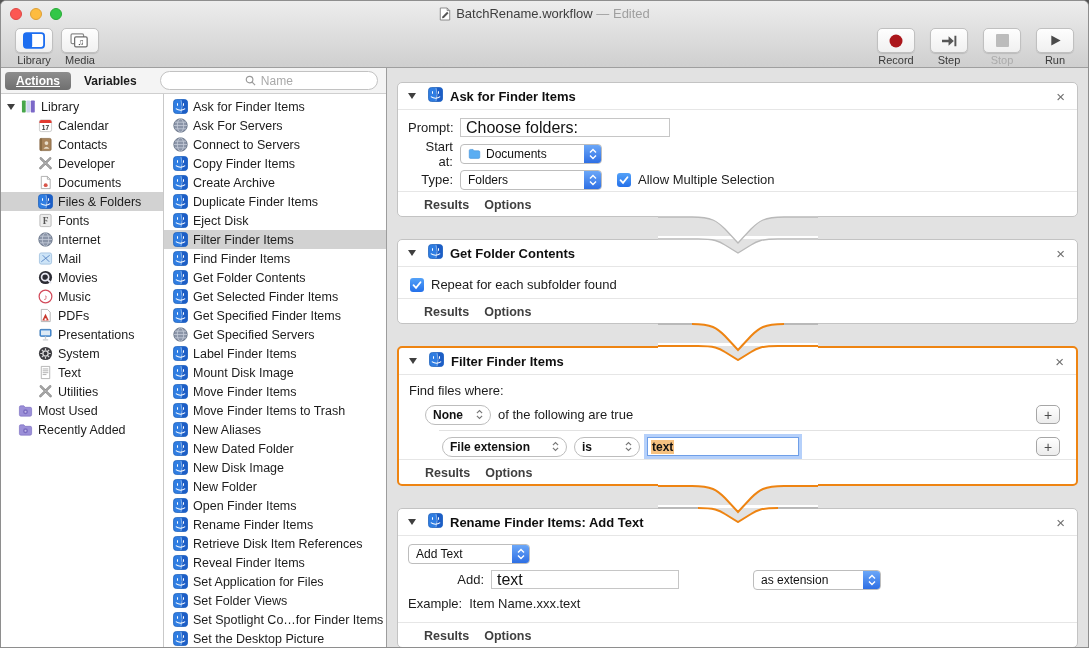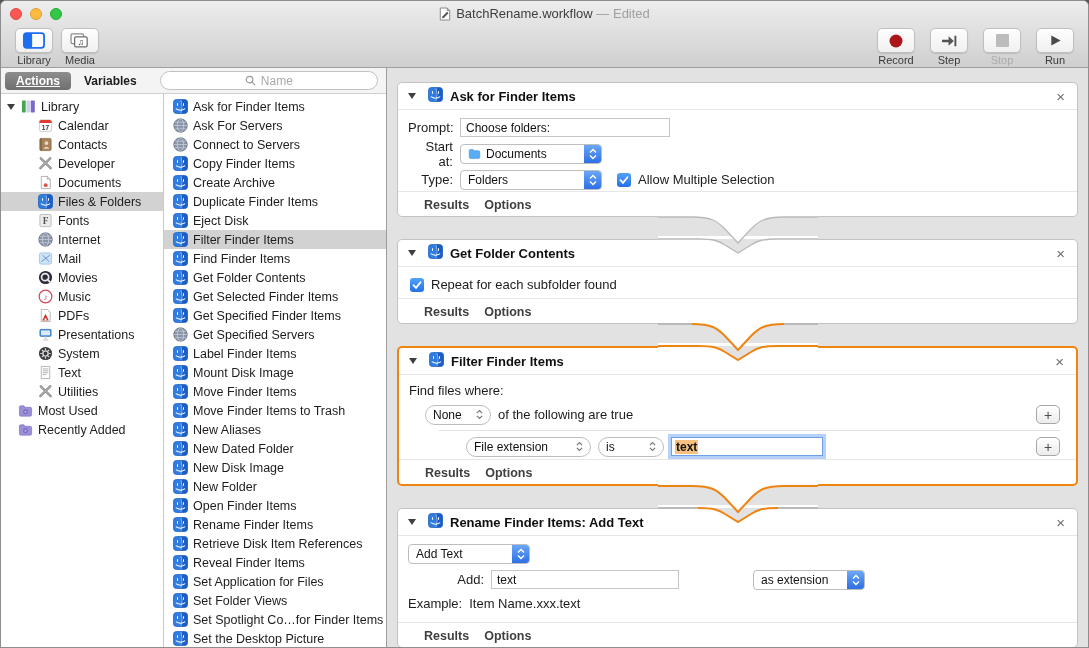--- a/index.html
+++ b/index.html
@@ -41,24 +41,24 @@
   
   .workflow{flex:1;background:#e2e2e2;padding:14px 10px 0 10px;overflow:hidden;}
   .card{background:#fff;border:1px solid #c3c3c3;border-radius:5px;position:relative;z-index:1;}
   .card.selected{border:2px solid #ee8412;}
   .card-header{display:flex;align-items:center;height:27px;padding:0 12px 0 10px;border-bottom:1px solid #e6e6e6;gap:7px;}
   .card-title{font-weight:bold;font-size:13px;color:#0f0f0f;}
   .card-close{margin-left:auto;color:#6f6f6f;font-size:15px;line-height:1;}
   .card-body{padding:7px 16px 6px 10px;display:flex;flex-direction:column;gap:5px;font-size:13px;color:#1c1c1c;}
   .frow{display:flex;align-items:center;gap:7px;min-height:21px;}
   .flabel{width:45px;text-align:right;flex:0 0 auto;}
-  .tinput{height:19px;border:1px solid #c6c6c6;background:#fff;font-size:12px;padding:0 5px;display:flex;align-items:center;color:#111;}
+  .tinput{height:19px;border:1px solid #c6c6c6;background:#fff;font-size:16px;padding:0 5px;display:flex;align-items:center;color:#111;}
   .popup{height:20px;border:1px solid #bdbdbd;border-radius:4px;background:#fff;display:inline-flex;align-items:center;font-size:12px;color:#111;padding-left:7px;overflow:hidden;}
   .popup .cap{width:17px;align-self:stretch;margin-left:auto;background:linear-gradient(#6ba7f8,#2e6fe4);display:flex;align-items:center;justify-content:center;}
-  .popup.small{border-radius:10px;height:20px;padding:0 7px;gap:8px;}
+  .popup.small{border-radius:10px;height:20px;padding:0 7px;gap:8px;font-weight:bold;}
   .cb{width:14px;height:14px;border-radius:3px;background:linear-gradient(#54a2f8,#2470ea);display:inline-flex;align-items:center;justify-content:center;flex:0 0 14px;}
   .plus{margin-left:auto;width:24px;height:19px;border:1px solid #a6a6a6;border-radius:5px;background:linear-gradient(#ffffff,#ececec);display:flex;align-items:center;justify-content:center;font-size:14px;color:#4c4c4c;}
   .card-footer{border-top:1px solid #e6e6e6;height:26px;display:flex;align-items:center;padding:0 26px;gap:15px;font-size:12.5px;font-weight:bold;color:#3f3f3f;}
   .connector{height:22px;position:relative;z-index:3;}
   .connector svg{position:absolute;left:50%;margin-left:-80px;top:-5px;}
   .rule-divider{border-top:1px solid #e2e2e2;margin-left:30px;}
   .sel-input{display:flex;align-items:center;width:152px;height:19px;border:1px solid #6f9fe8;box-shadow:0 0 0 3px rgba(120,170,245,.55);background:#fff;padding:0 3px;font-size:12px;font-weight:bold;color:#111;}
   .sel-input .sel{background:#f6c180;padding:0 1px;}
   .muted-gap{width:60px;}
 </style>
@@ -825,21 +825,21 @@
                     <path d="M1 4.4 L4 1.4 L7 4.4" stroke="#777" stroke-width="1.3" fill="none"></path>
                     <path d="M1 7.6 L4 10.6 L7 7.6" stroke="#777" stroke-width="1.3" fill="none"></path>
                   </svg>
                 </span>
             </span>
             <span>of the following are true</span>
             <span class="plus">+</span>
           </div>
           <div class="rule-divider"></div>
           <div class="frow" style="margin-left:33px;">
-            <span class="popup small" style="width:125px;margin-left:24px;">
+            <span class="popup small" style="width:125px;">
               <span>File extension</span>
               <span style="margin-left:auto;display:flex;">
                   <svg width="7" height="11" viewBox="0 0 8 12">
                     <path d="M1 4.4 L4 1.4 L7 4.4" stroke="#777" stroke-width="1.3" fill="none"></path>
                     <path d="M1 7.6 L4 10.6 L7 7.6" stroke="#777" stroke-width="1.3" fill="none"></path>
                   </svg>
                 </span>
             </span>
             <span class="popup small" style="width:66px;">
               <span>is</span>
@@ -896,21 +896,21 @@
                     <path d="M1 4.4 L4 1.4 L7 4.4" stroke="#fff" stroke-width="1.4" fill="none"></path>
                     <path d="M1 7.6 L4 10.6 L7 7.6" stroke="#fff" stroke-width="1.4" fill="none"></path>
                   </svg>
                 </span>
             </span>
           </div>
           <div class="frow">
             <span class="flabel" style="width:76px;">Add:</span>
             <span class="tinput" style="width:188px;">text</span>
             <span class="muted-gap"></span>
-            <span class="popup" style="width:112px;">
+            <span class="popup" style="width:128px;">
               <span>as extension</span>
               <span class="cap">
                   <svg width="8" height="12" viewBox="0 0 8 12">
                     <path d="M1 4.4 L4 1.4 L7 4.4" stroke="#fff" stroke-width="1.4" fill="none"></path>
                     <path d="M1 7.6 L4 10.6 L7 7.6" stroke="#fff" stroke-width="1.4" fill="none"></path>
                   </svg>
                 </span>
             </span>
           </div>
           <div class="frow" style="min-height:17px;">

